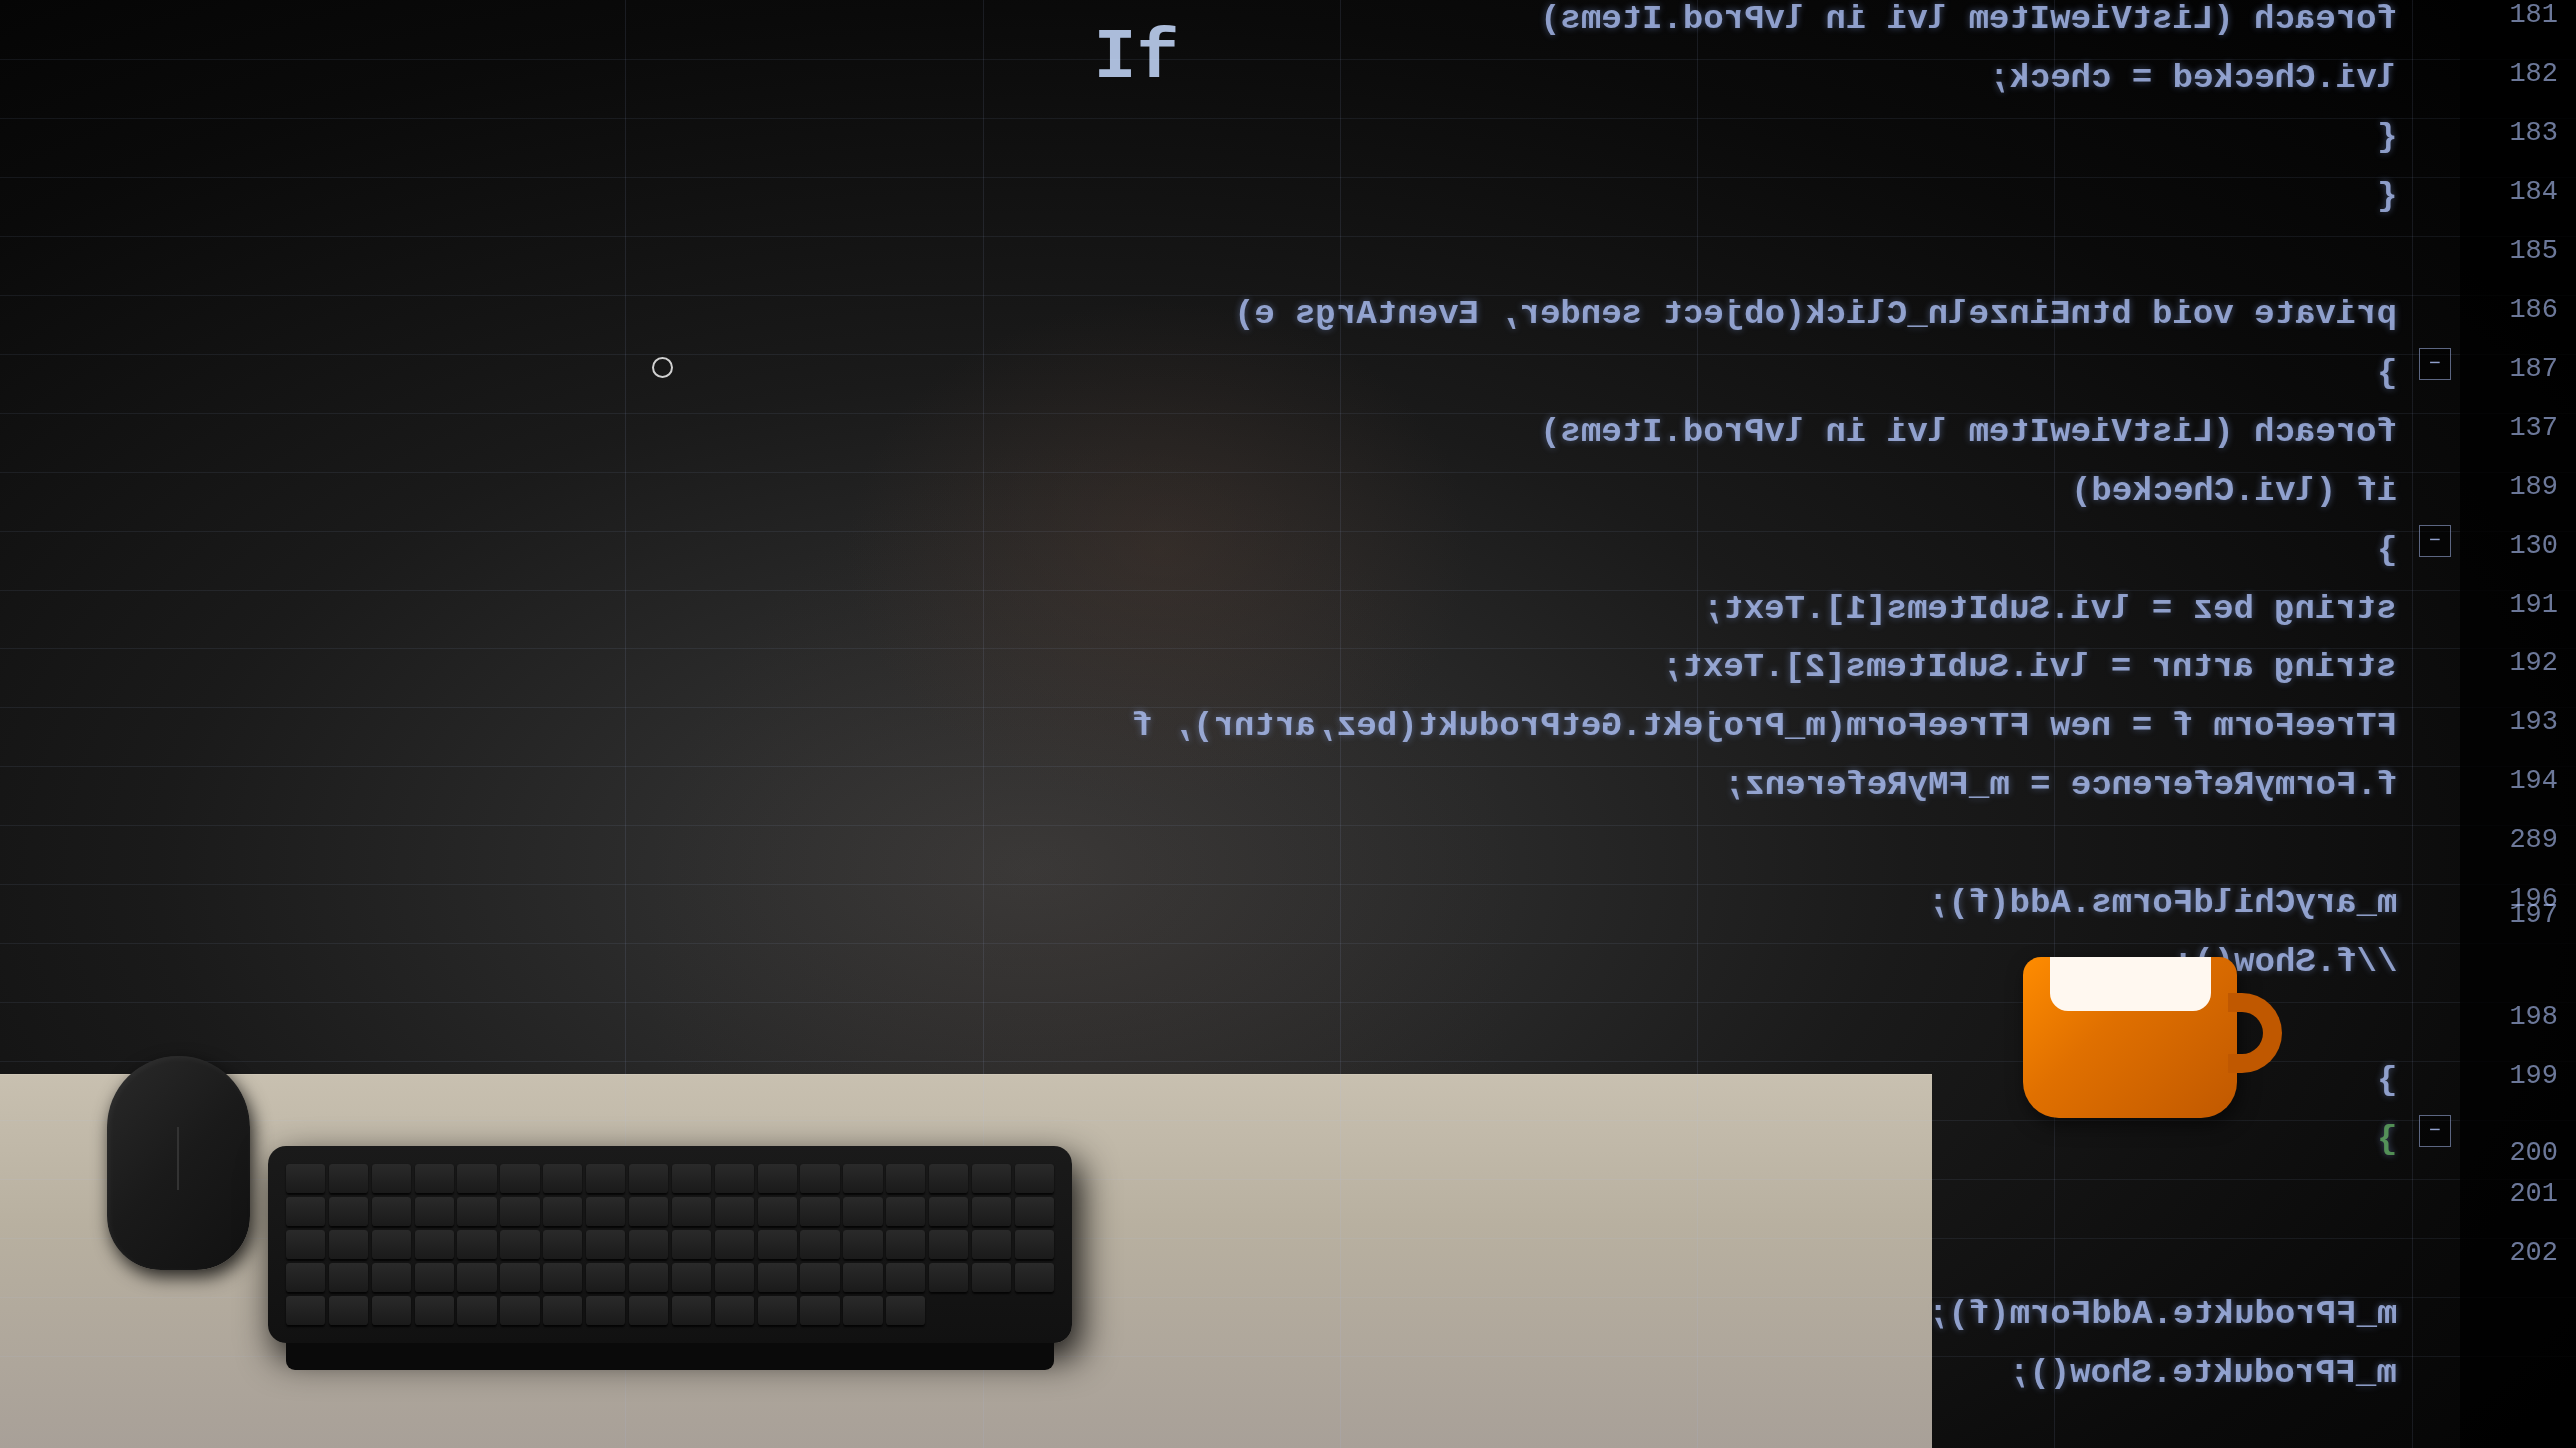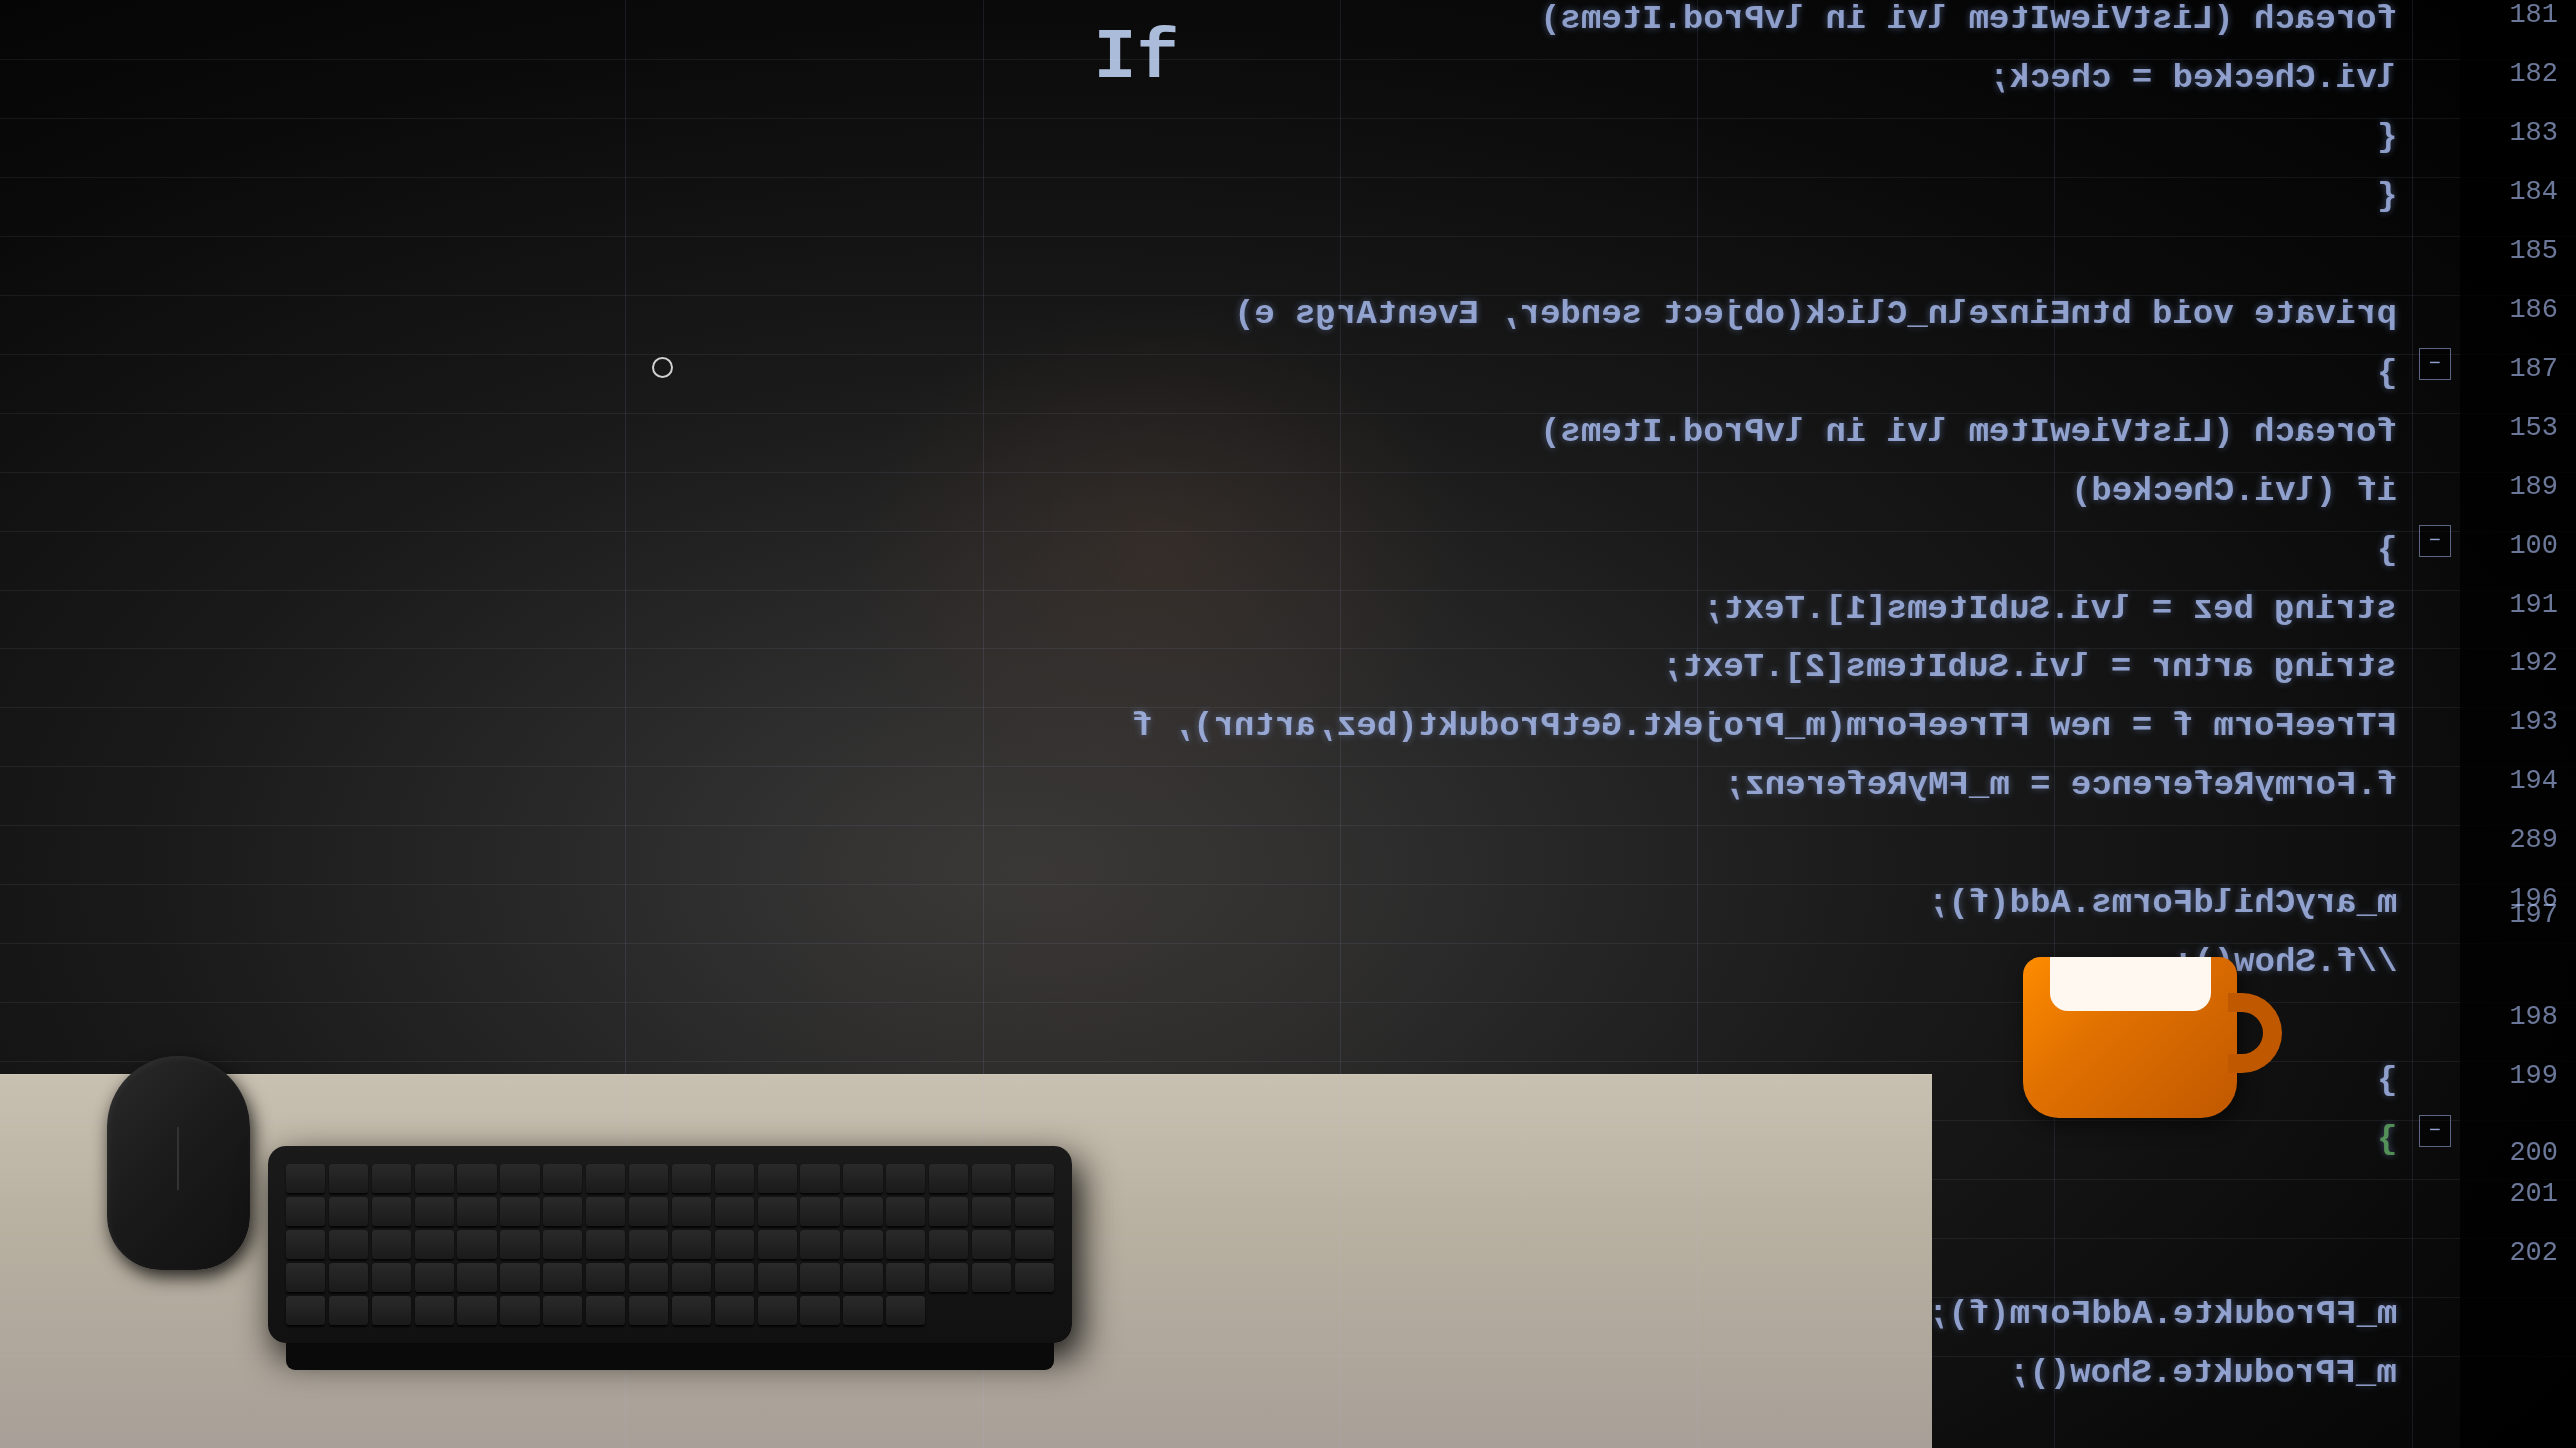--- a/index.html
+++ b/index.html
@@ -346,23 +346,23 @@
 <div class="right-panel"></div>
 
 <div class="line-numbers">
   <div class="line-num" style="top: 0px;">181</div>
   <div class="line-num" style="top: 59px;">182</div>
   <div class="line-num" style="top: 118px;">183</div>
   <div class="line-num" style="top: 177px;">184</div>
   <div class="line-num" style="top: 236px;">185</div>
   <div class="line-num" style="top: 295px;">186</div>
   <div class="line-num" style="top: 354px;">187</div>
-  <div class="line-num" style="top: 413px;">153</div>
+  <div class="line-num" style="top: 413px;">137</div>
   <div class="line-num" style="top: 472px;">189</div>
-  <div class="line-num" style="top: 531px;">100</div>
+  <div class="line-num" style="top: 531px;">130</div>
   <div class="line-num" style="top: 590px; margin-left: 8px;">191</div>
   <div class="line-num" style="top: 648px;">192</div>
   <div class="line-num" style="top: 707px; text-align: center;">193</div>
   <div class="line-num" style="top: 766px;">194</div>
   <div class="line-num" style="top: 825px;">289</div>
   <div class="line-num" style="top: 884px;">196</div>
   <div class="line-num" style="top: 900px;">197</div>
   <div class="line-num" style="top: 1002px;">198</div>
   <div class="line-num" style="top: 1061px;">199</div>
   <div class="line-num" style="top: 1120px; margin-top: 18px;">200</div>

